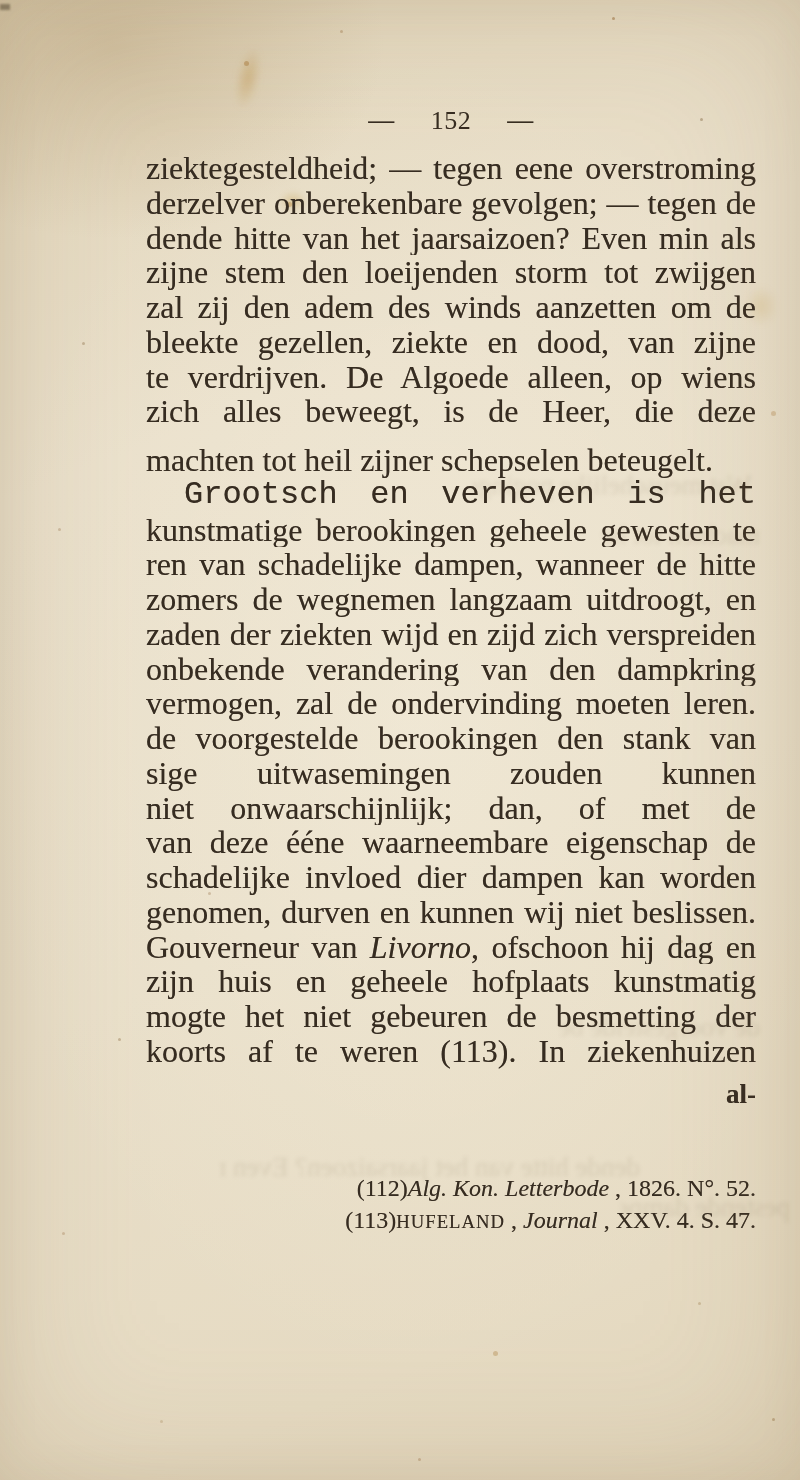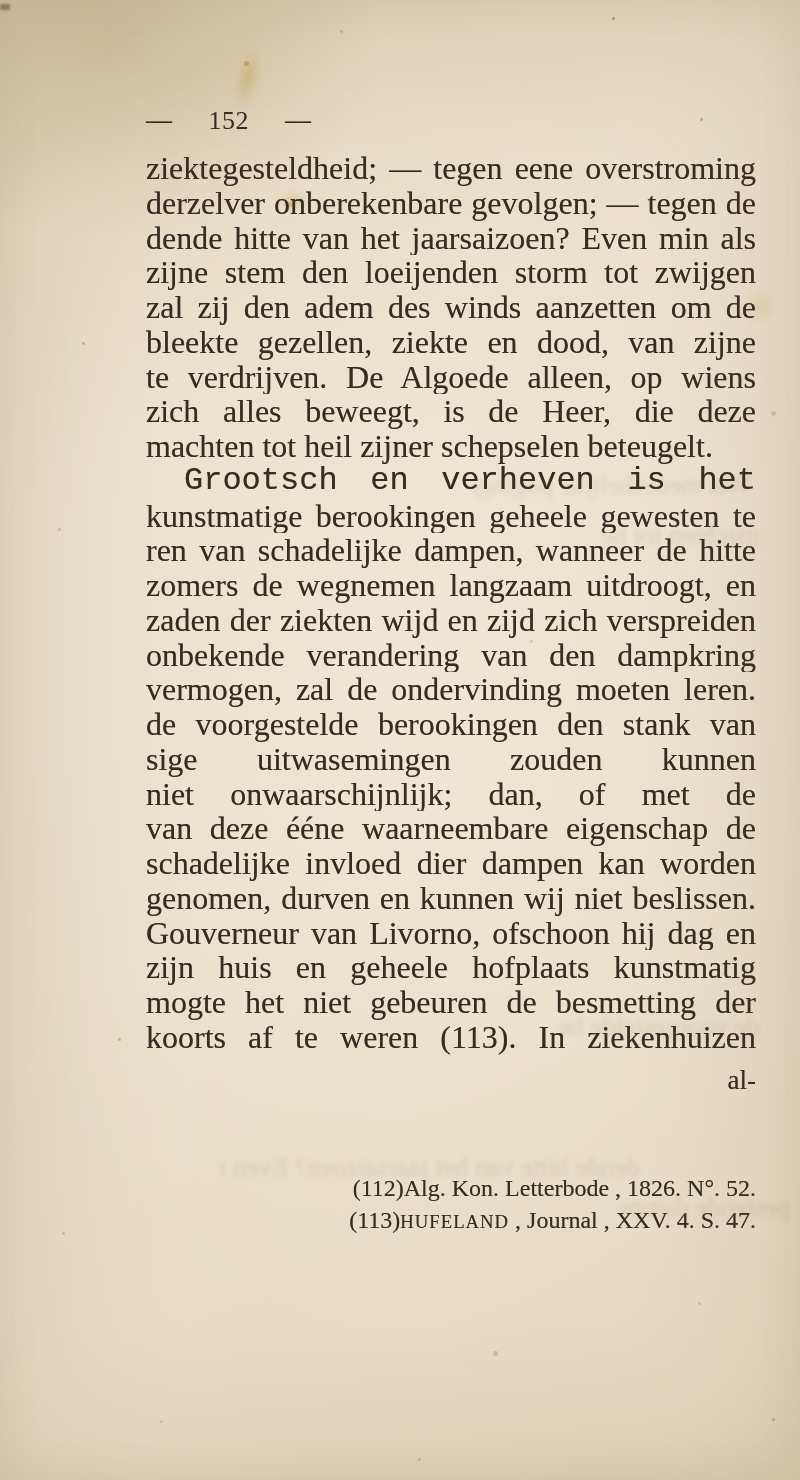--- a/index.html
+++ b/index.html
@@ -31,35 +31,35 @@
       245px 62px 0 1px rgba(160,110,40,.40), 612px 17px 0 0 rgba(150,100,45,.50),
       288px 203px 0 1px rgba(180,130,50,.35), 700px 118px 0 0 rgba(120,90,50,.40),
       82px 342px 0 0 rgba(130,95,55,.35),   58px 528px 0 0 rgba(140,100,60,.30),
       772px 412px 0 1px rgba(170,120,60,.30),118px 1038px 0 0 rgba(130,95,55,.35),
       494px 1352px 0 1px rgba(170,125,60,.35),772px 1418px 0 0 rgba(140,100,55,.40),
       62px 1232px 0 0 rgba(150,105,60,.30), 698px 1302px 0 0 rgba(150,110,60,.30),
       418px 1458px 0 0 rgba(150,110,60,.35),208px 892px 0 0 rgba(140,100,55,.30),
       340px 30px 0 0 rgba(150,110,60,.35),  530px 640px 0 0 rgba(140,100,55,.25),
       680px 940px 0 0 rgba(140,100,55,.25), 160px 1420px 0 0 rgba(150,110,60,.25); }
 
-  .header { position:absolute; left:146px; top:106px; width:610px; text-align:left;
+  .header { position:absolute; left:146px; top:106px; width:610px; text-align:center;
     font-size:26px; letter-spacing:0.5px; }
   .hdash { font-weight:bold; display:inline-block; transform:scaleY(0.85); }
   .pagenum { margin:0 36px; }
 
   .text-block { position:absolute; left:146px; top:151px; width:610px; }
   .line { font-size:32px; line-height:34.75px; height:34.75px;
     text-align:justify; text-align-last:justify; overflow:hidden; white-space:nowrap;
     text-shadow:0 0 0.6px rgba(54,44,33,0.55); }
   .line.justify { white-space:normal; }
-  .line.left  { text-align:center;  text-align-last:left; }
-  .line.right { text-align:left; text-align-last:right; }
+  .line.left  { text-align:center;  text-align-last:left;margin-top:14px; }
+  .line.right { text-align:left; text-align-last:right;font-weight:bold; }
   .line.indent { text-indent:38px;font-family:Liberation Mono, monospace; }
   .line.catchword { margin-top:8px; font-size:27px; }
-  .it { }
+  .it { font-style:italic; }
   .sc { font-size:0.78em; letter-spacing:1px; }
 
   .footnotes { position:absolute; left:146px; top:1172px; width:610px;text-align:right; }
   .fn-row { font-size:24px; line-height:32px; padding-left:27px; white-space:nowrap;
     text-shadow:0 0 0.5px rgba(54,44,33,0.5); }
   .fn-num { display:inline-block; width:125px; }
 
   .ghost { position:absolute; transform:scaleX(-1); filter:blur(2.2px); opacity:0.14;
     color:#6f5f45; font-size:27px; white-space:nowrap; overflow:hidden; height:30px;
     pointer-events:none; }

